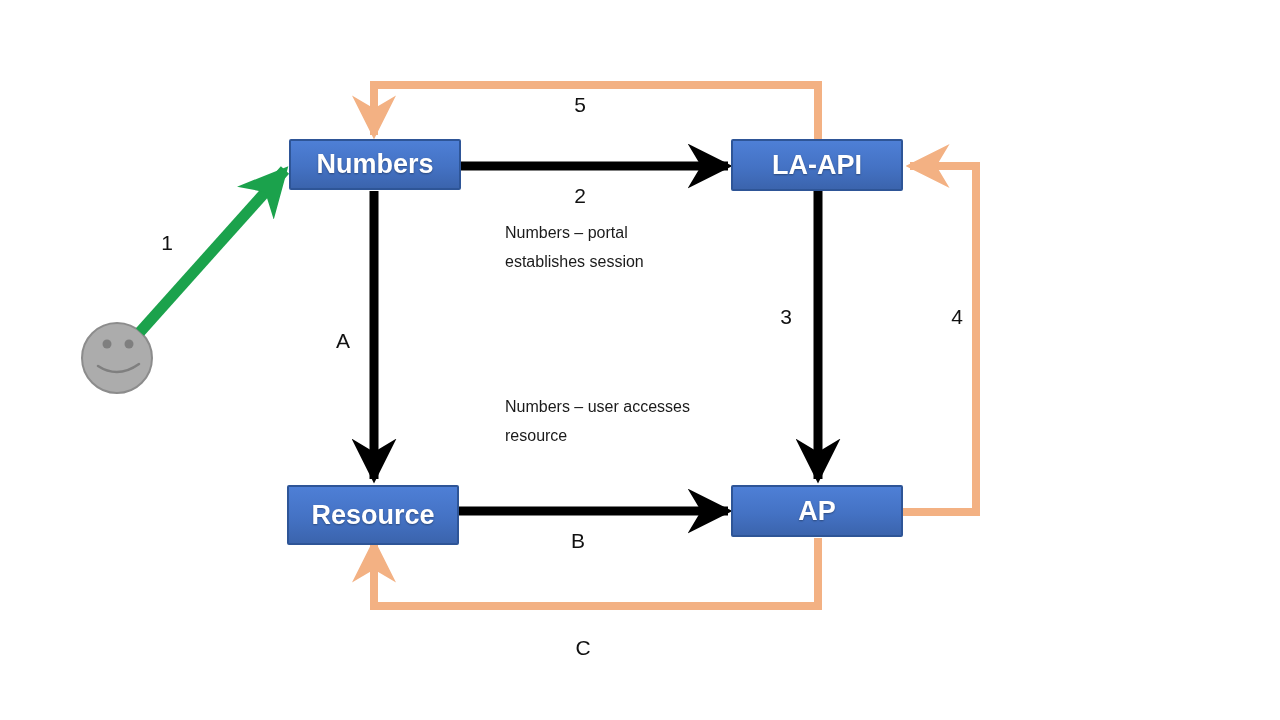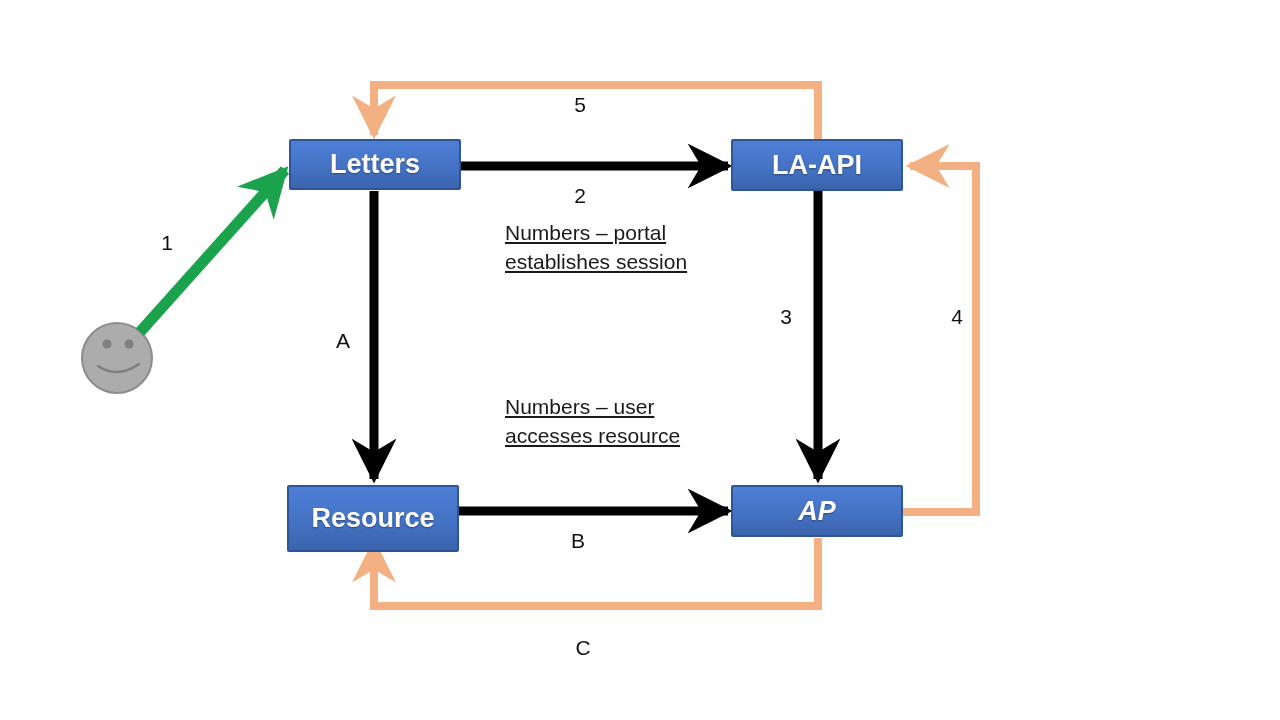--- a/index.html
+++ b/index.html
@@ -27,21 +27,21 @@
     background:linear-gradient(180deg, var(--node-fill-top) 0%, #4472c4 55%, var(--node-fill-bottom) 100%);
     border:2px solid var(--node-border); border-radius:2px; box-sizing:border-box;
     color:#ffffff; font-size:27px; font-weight:bold;
     text-shadow:0 1px 2px rgba(0,0,0,0.35);
   }
   .alabel{
     position:absolute; transform:translate(-50%,-50%);
     color:var(--label-color); font-size:21px; line-height:1;
   }
   .note{
-    position:absolute; color:#1a1a1a; font-size:21px; line-height:29px; width:200px;text-decoration:underline;
+    position:absolute; color:#1a1a1a; font-size:16px; line-height:29px; width:200px;
   }
 </style>
 </head>
 <body>
 
 <div class="stage">
 
   <svg class="layer" viewBox="0 0 1280 720">
     <defs>
       <marker id="mh-black" viewBox="0 0 10 10" refX="9" refY="5" markerWidth="5" markerHeight="5" orient="auto">
@@ -72,24 +72,24 @@
 
     <path class="arrow arrow-black" marker-end="url(#mh-black)" d="M459 511 H728"></path>
 
     <path class="arrow arrow-orange" marker-end="url(#mh-orange)" d="M818 140 V85 H374 V135"></path>
 
     <path class="arrow arrow-orange" marker-end="url(#mh-orange)" d="M903 512 H976 V166 H910"></path>
 
     <path class="arrow arrow-orange" marker-end="url(#mh-orange)" d="M818 538 V606 H374 V543"></path>
   </svg>
 
-  <div class="node" style="left:289px; top:139px; width:172px; height:51px;">Letters</div>
+  <div class="node" style="left:289px; top:139px; width:172px; height:51px;">Numbers</div>
   <div class="node" style="left:731px; top:139px; width:172px; height:52px;text-align:center;">LA-API</div>
-  <div class="node" style="left:287px; top:485px; width:172px; height:67px;">Resource</div>
-  <div class="node" style="left:731px; top:485px; width:172px; height:52px;font-style:italic;">AP</div>
+  <div class="node" style="left:287px; top:485px; width:172px; height:60px;">Resource</div>
+  <div class="node" style="left:731px; top:485px; width:172px; height:52px;">AP</div>
 
   <div class="alabel" style="left:167px; top:242px;">1</div>
   <div class="alabel" style="left:580px; top:195px;">2</div>
   <div class="alabel" style="left:786px; top:316px;">3</div>
   <div class="alabel" style="left:957px; top:316px;">4</div>
   <div class="alabel" style="left:580px; top:104px;">5</div>
   <div class="alabel" style="left:343px; top:340px;">A</div>
   <div class="alabel" style="left:578px; top:540px;">B</div>
   <div class="alabel" style="left:583px; top:647px;">C</div>
 

